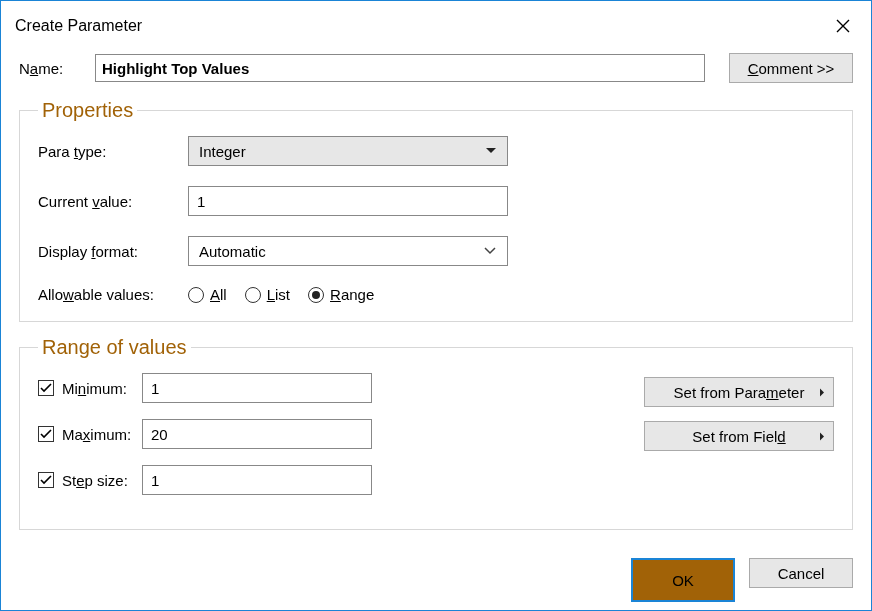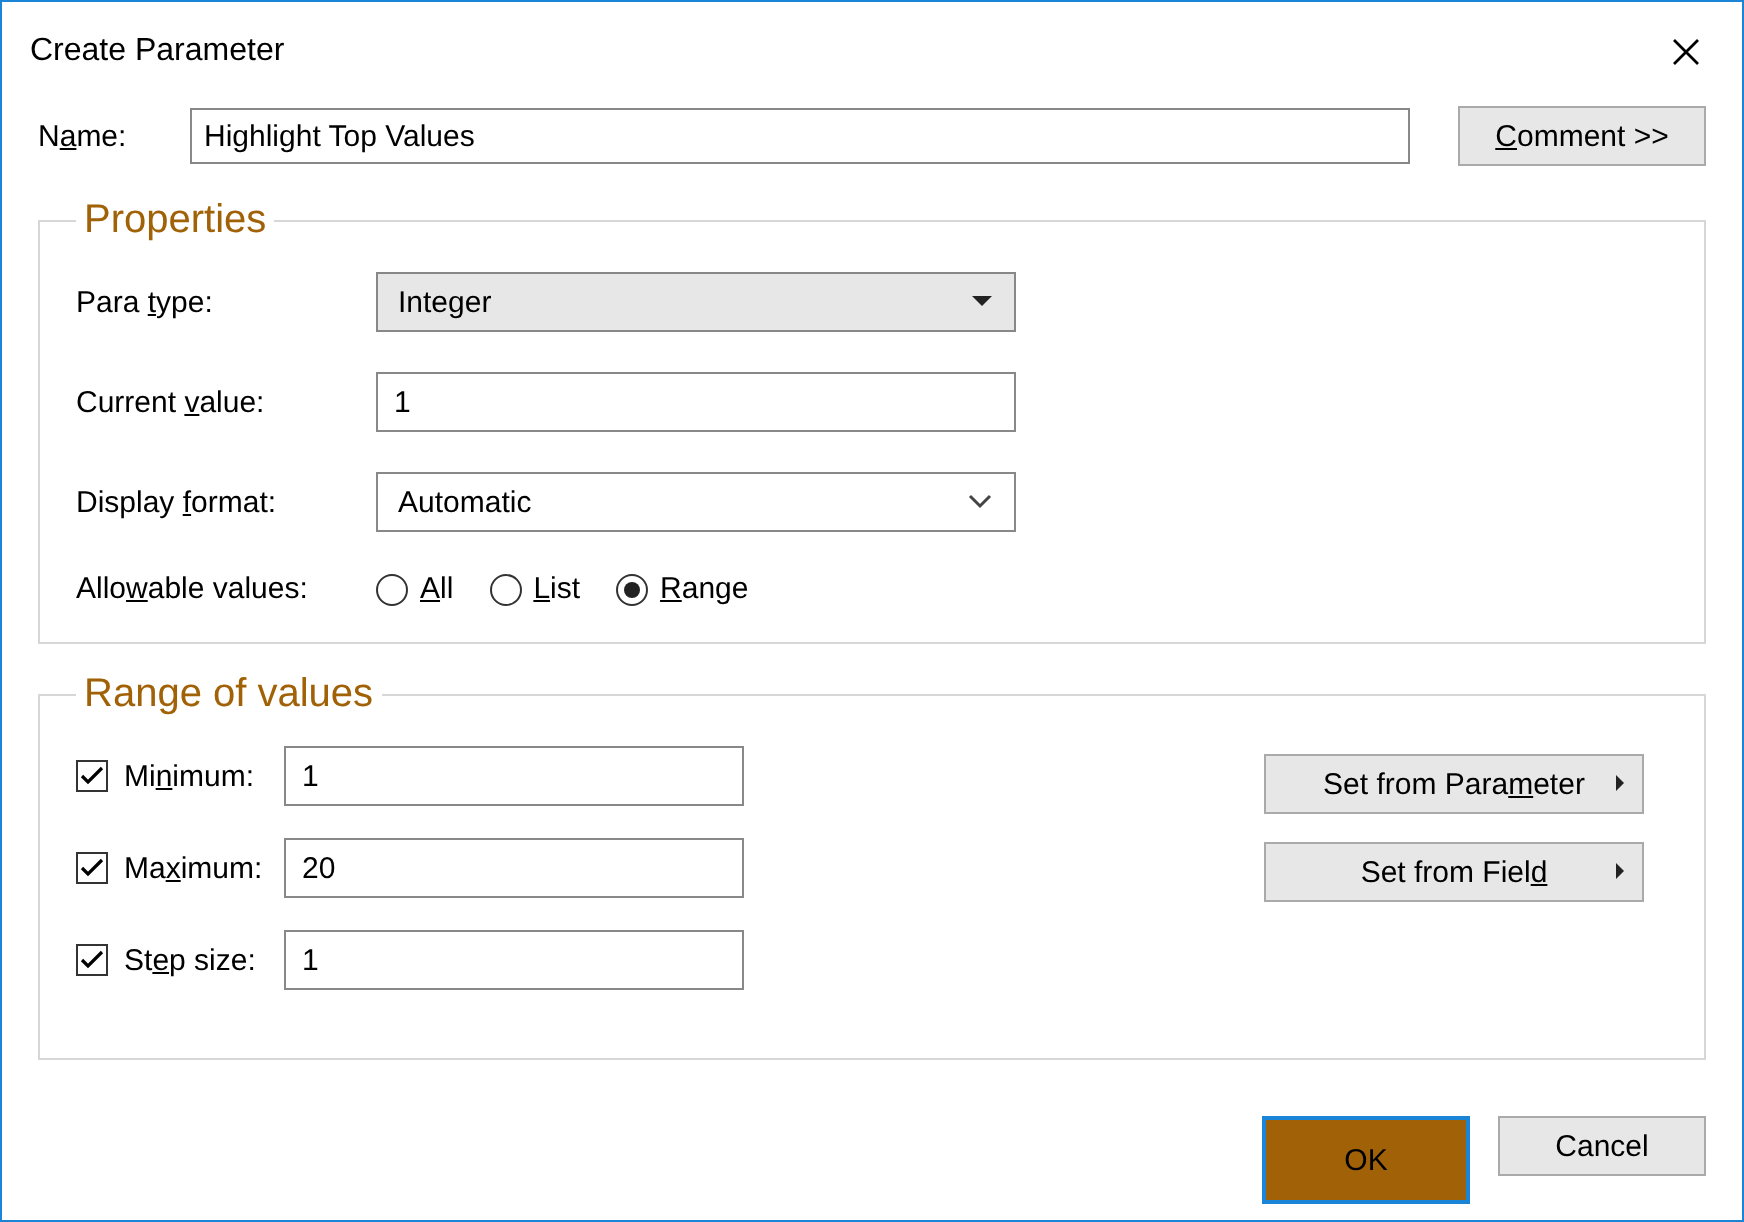--- a/index.html
+++ b/index.html
@@ -37,20 +37,21 @@
   .name-row {
     display:flex; align-items:center; gap:24px;
     margin-bottom:16px;
   }
   .name-row .lbl { min-width:52px; }
   .underline { text-decoration: underline; text-decoration-skip-ink: none; }
   .name-input {
     flex:1; height:28px; border:1px solid #888;
     font-family:inherit; font-size:15px; padding:2px 6px;
     background:#fff;
+    font-weight:bold;
   }
   .btn {
     height:30px;
     border:1px solid #aaa;
     background:#e7e7e7;
     font-family:inherit; font-size:15px;
     padding:0 14px;
     cursor:default;
     display:flex; align-items:center; justify-content:center;
   }
@@ -112,21 +113,21 @@
     display:flex; align-items:center; justify-content:center;
     margin-right:8px; cursor:default;
   }
   .check svg { width:12px; height:10px; }
   .range-row .clabel { width:104px; display:flex; align-items:center; }
   .range-row .rinput {
     width:230px; height:30px; border:1px solid #888;
     font-family:inherit; font-size:15px; padding:2px 8px; background:#fff;
   }
   .side-btns {
-    position:absolute; right:30px; top:18px;
+    position:absolute; right:18px; top:18px;
     display:flex; flex-direction:column; gap:14px;
   }
   .menu-btn {
     width:190px; height:30px;
     border:1px solid #aaa; background:#e7e7e7;
     display:flex; align-items:center; justify-content:center;
     font-family:inherit; font-size:15px;
     position:relative; cursor:default;
   }
   .menu-btn .arrow {

